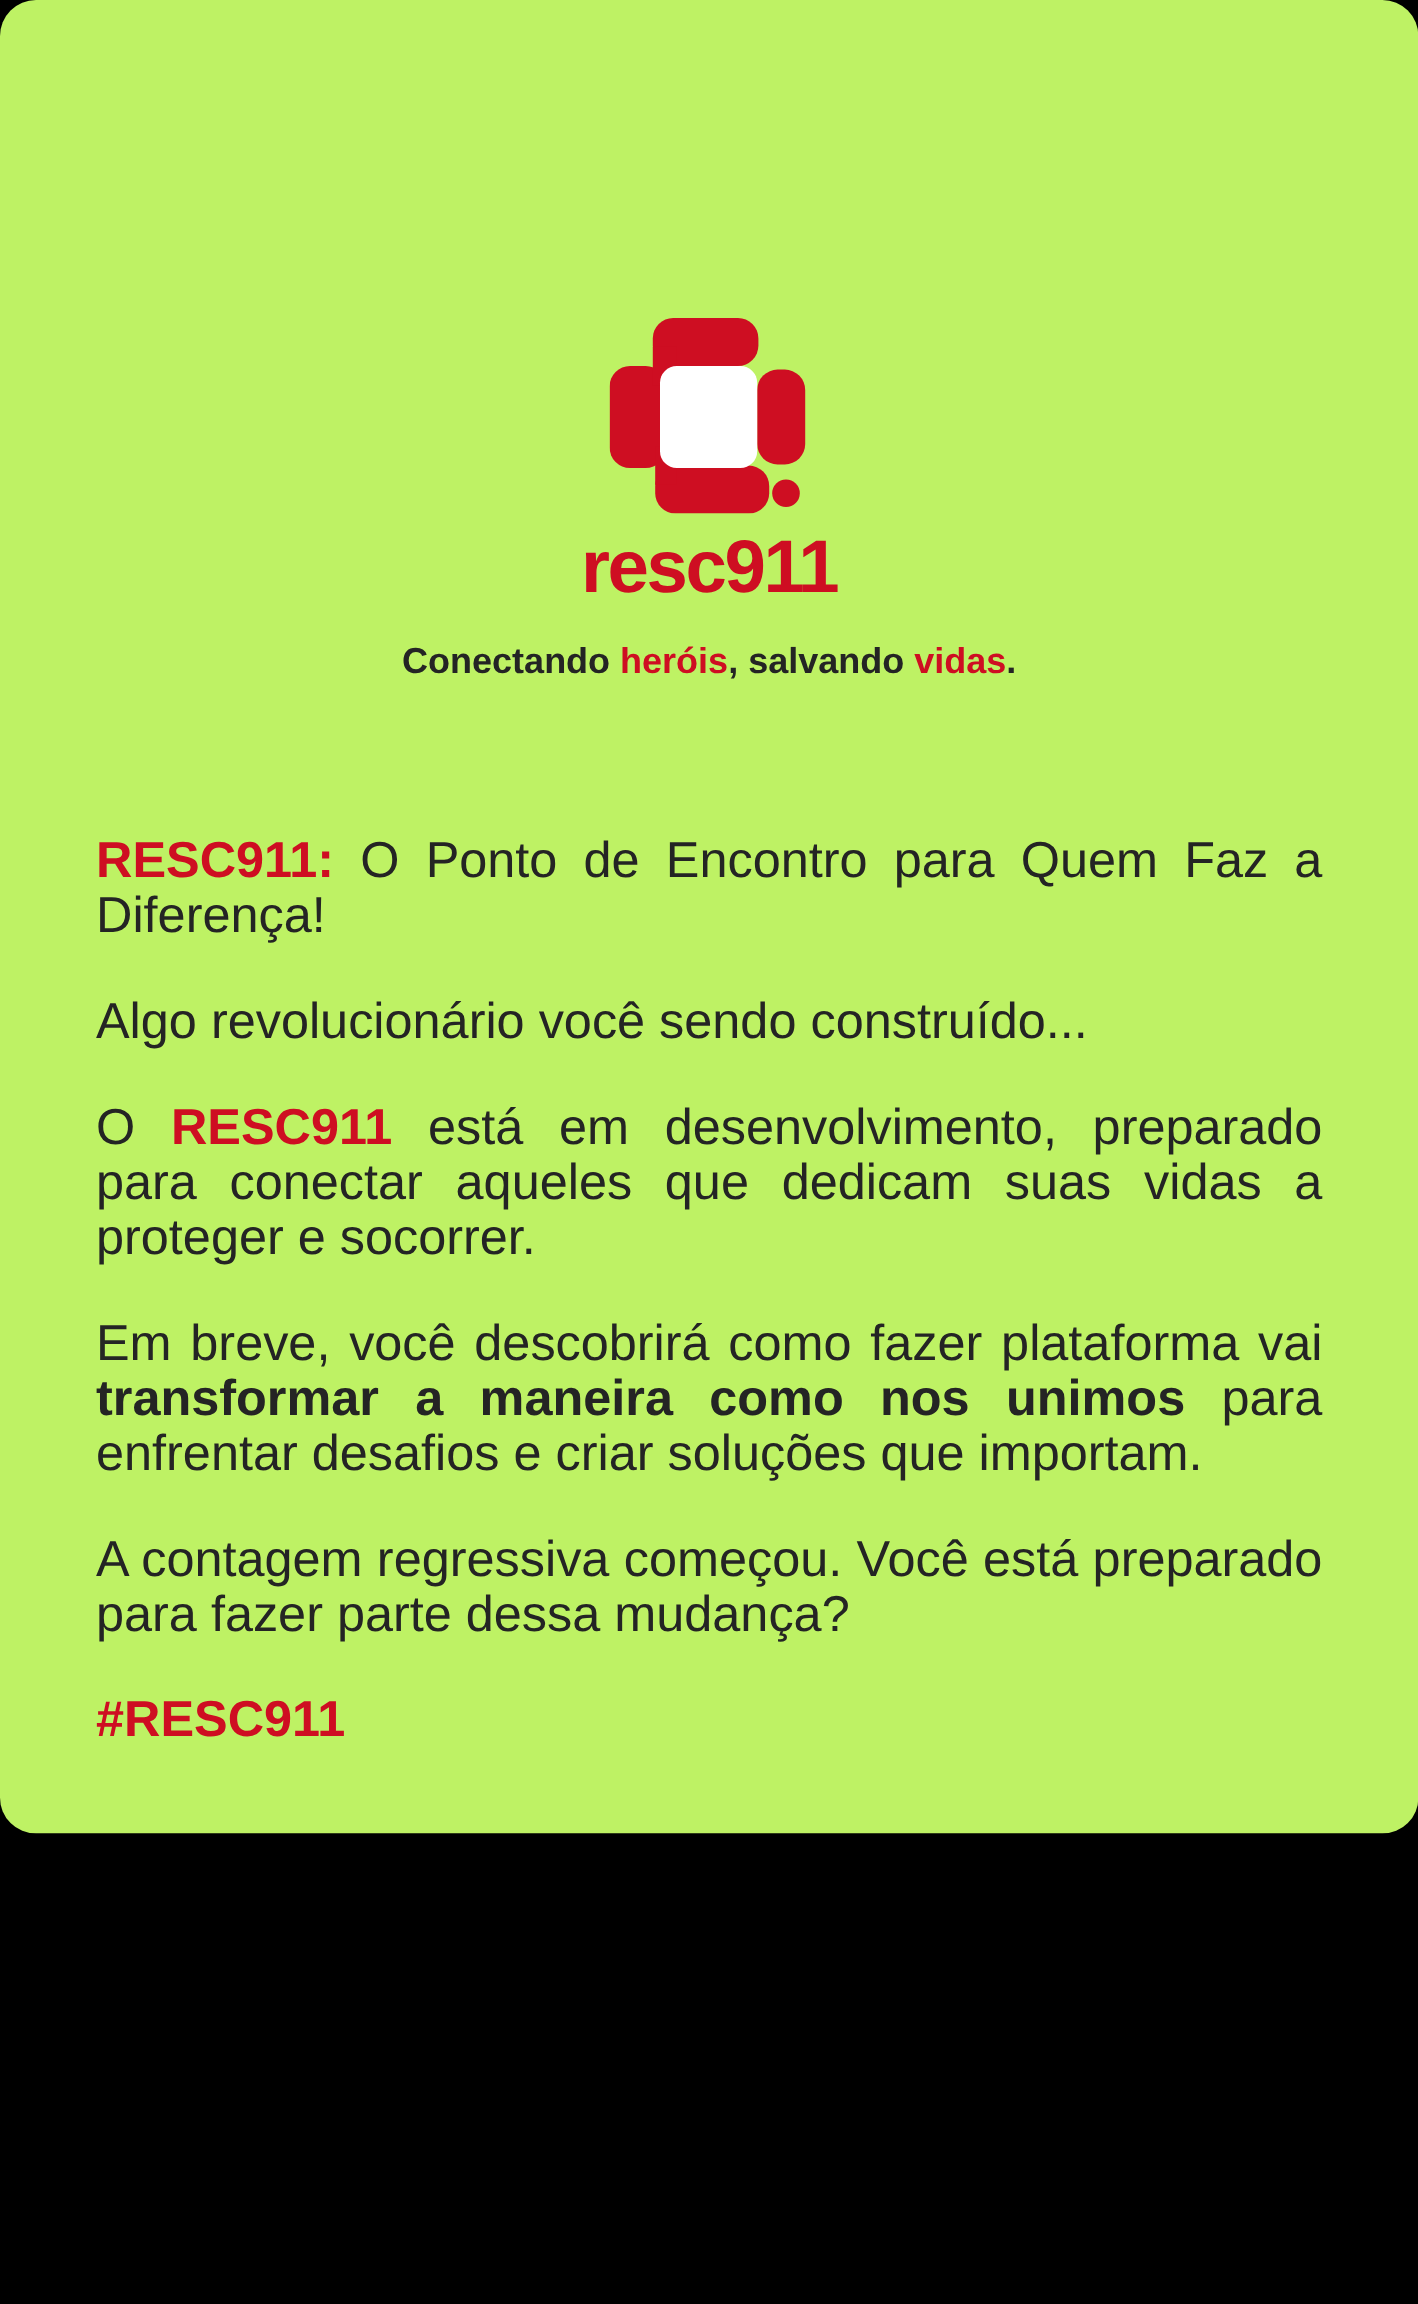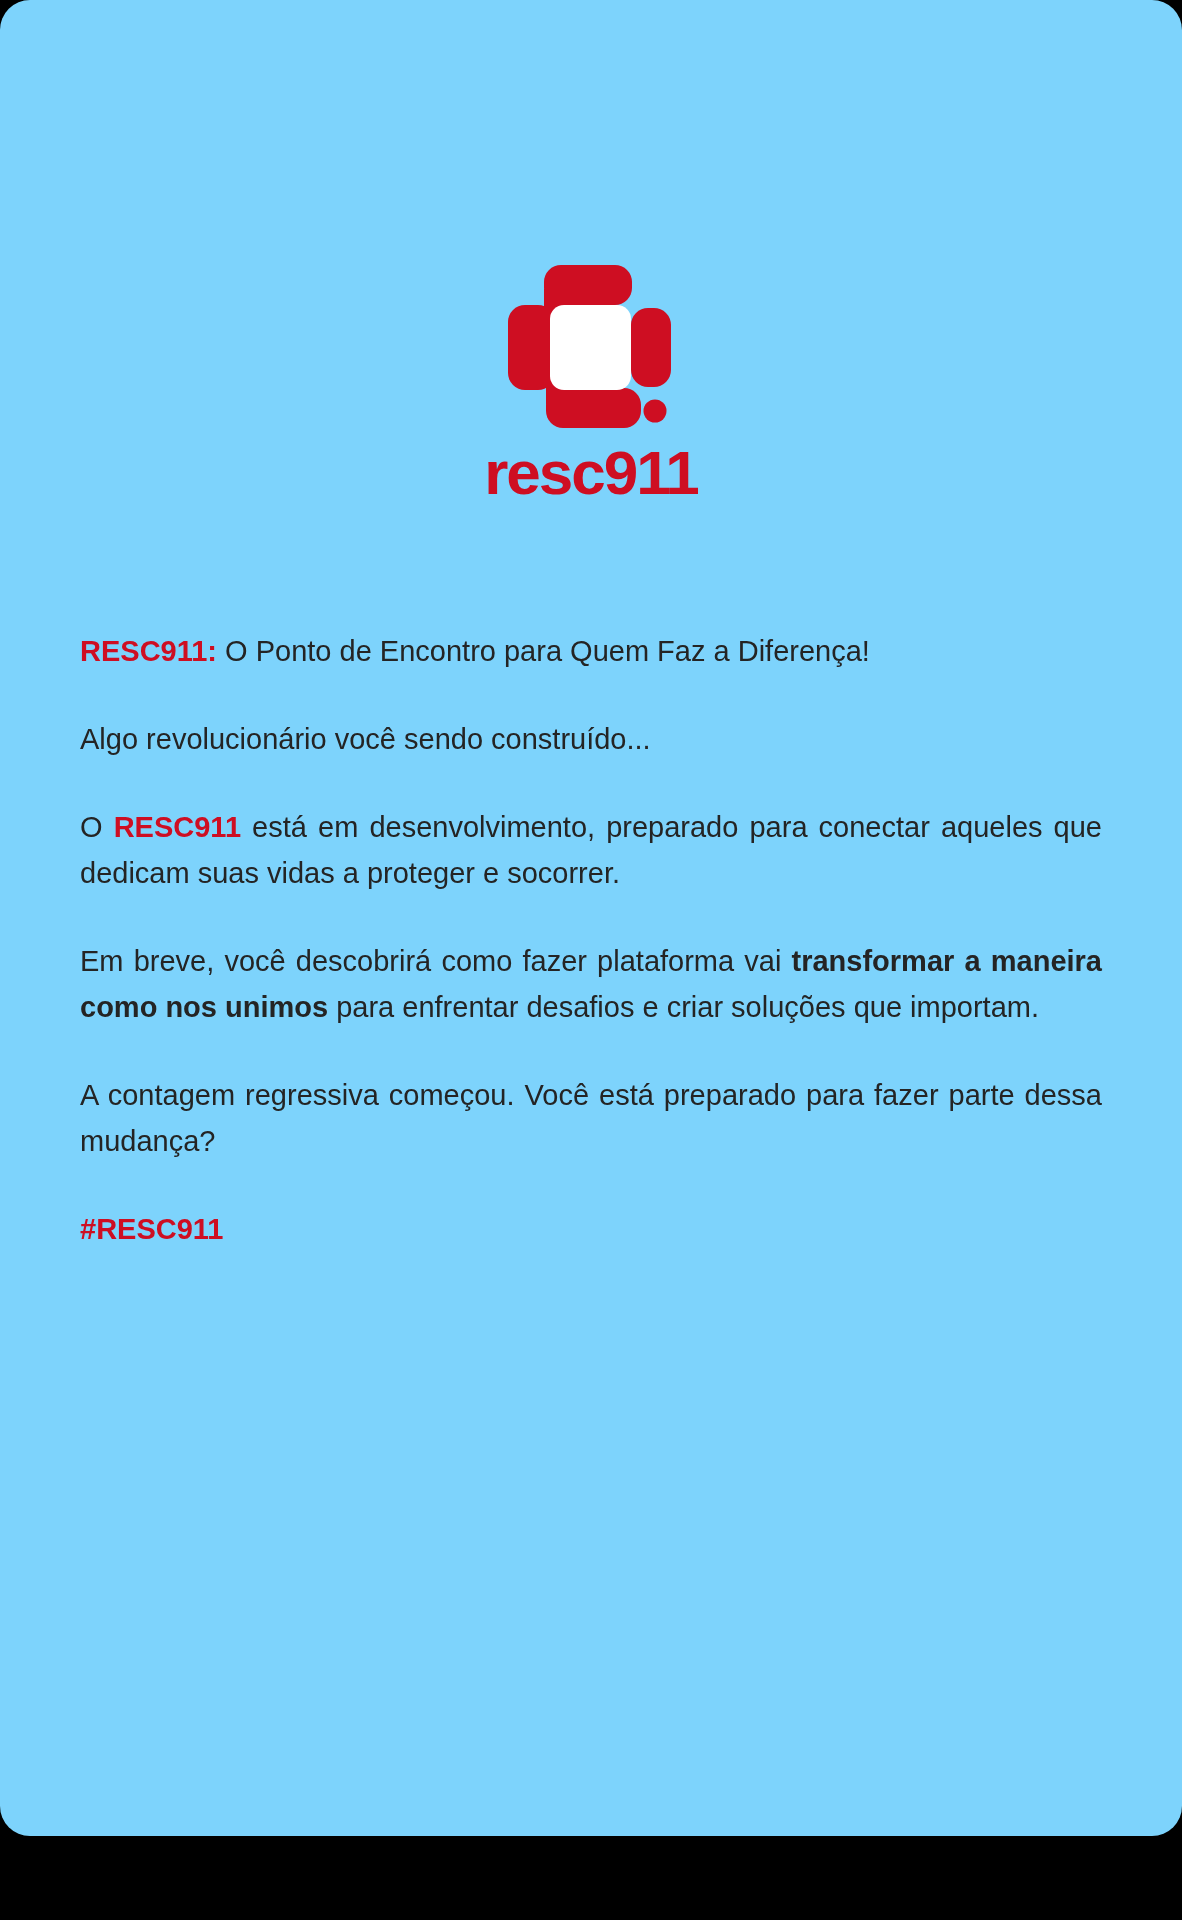--- a/index.html
+++ b/index.html
@@ -3,23 +3,23 @@
 <meta charset="utf-8">
 <style>
   html, body {
     margin: 0;
     padding: 0;
     background: #000000;
   }
   .card {
     position: relative;
     width: 1182px;
-    height: 1836px;
+    height: 1528px;
     margin: 0 auto;
-    background: #7dd3fc;
+    background: #bef264;
     border-radius: 30px;
     overflow: hidden;
     font-family: "Liberation Sans", sans-serif;
     color: var(--ink, #242424);
   }
   .brand {
     display: flex;
     flex-direction: column;
     align-items: center;
     margin-top: 265px;
@@ -42,21 +42,21 @@
     line-height: 1.2;
     color: var(--ink, #242424);
     text-align: center;
   }
   .content {
     margin-top: 124px;
     padding: 0 80px;
   }
   .body-p {
     margin: 0 0 42px 0;
-    font-size: 29px;
+    font-size: 42px;
     line-height: 46px;
     text-align: justify;
     color: var(--ink, #242424);
   }
   .ink { color: var(--ink, #242424); }
   .ink-bold { color: var(--ink, #242424); font-weight: 700; }
   .red { color: var(--accent, #ce0e22); }
   .red-bold { color: var(--accent, #ce0e22); font-weight: 700; }
 </style>
 </head>
@@ -70,20 +70,21 @@
         <rect x="0" y="40" width="47" height="85" rx="17"></rect>
         <rect x="123" y="43" width="40" height="79" rx="17"></rect>
         <rect x="38" y="123" width="95" height="40" rx="17"></rect>
         <rect x="36" y="24" width="20" height="32"></rect>
         <rect x="38" y="107" width="18" height="32"></rect>
         <circle cx="147" cy="146" r="11.5"></circle>
       </g>
       <rect x="42" y="40" width="81" height="85" rx="14" fill="#ffffff"></rect>
     </svg>
     <div class="wordmark">resc911</div>
+    <p class="tagline"><span class="ink">Conectando </span><span class="red">heróis</span><span class="ink">, salvando </span><span class="red">vidas</span><span class="ink">.</span></p>
   </header>
 
   <main class="content">
       <p class="body-p"><span class="red-bold">RESC911:</span><span class="ink"> O Ponto de Encontro para Quem Faz a Diferença!</span></p>
       <p class="body-p"><span class="ink">Algo revolucionário você sendo construído...</span></p>
       <p class="body-p"><span class="ink">O </span><span class="red-bold">RESC911</span><span class="ink"> está em desenvolvimento, preparado para conectar aqueles que dedicam suas vidas a proteger e socorrer.</span></p>
       <p class="body-p"><span class="ink">Em breve, você descobrirá como fazer plataforma vai </span><span class="ink-bold">transformar a maneira como nos unimos</span><span class="ink"> para enfrentar desafios e criar soluções que importam.</span></p>
       <p class="body-p"><span class="ink">A contagem regressiva começou. Você está preparado para fazer parte dessa mudança?</span></p>
       <p class="body-p"><span class="red-bold">#RESC911</span></p>
     </main>

